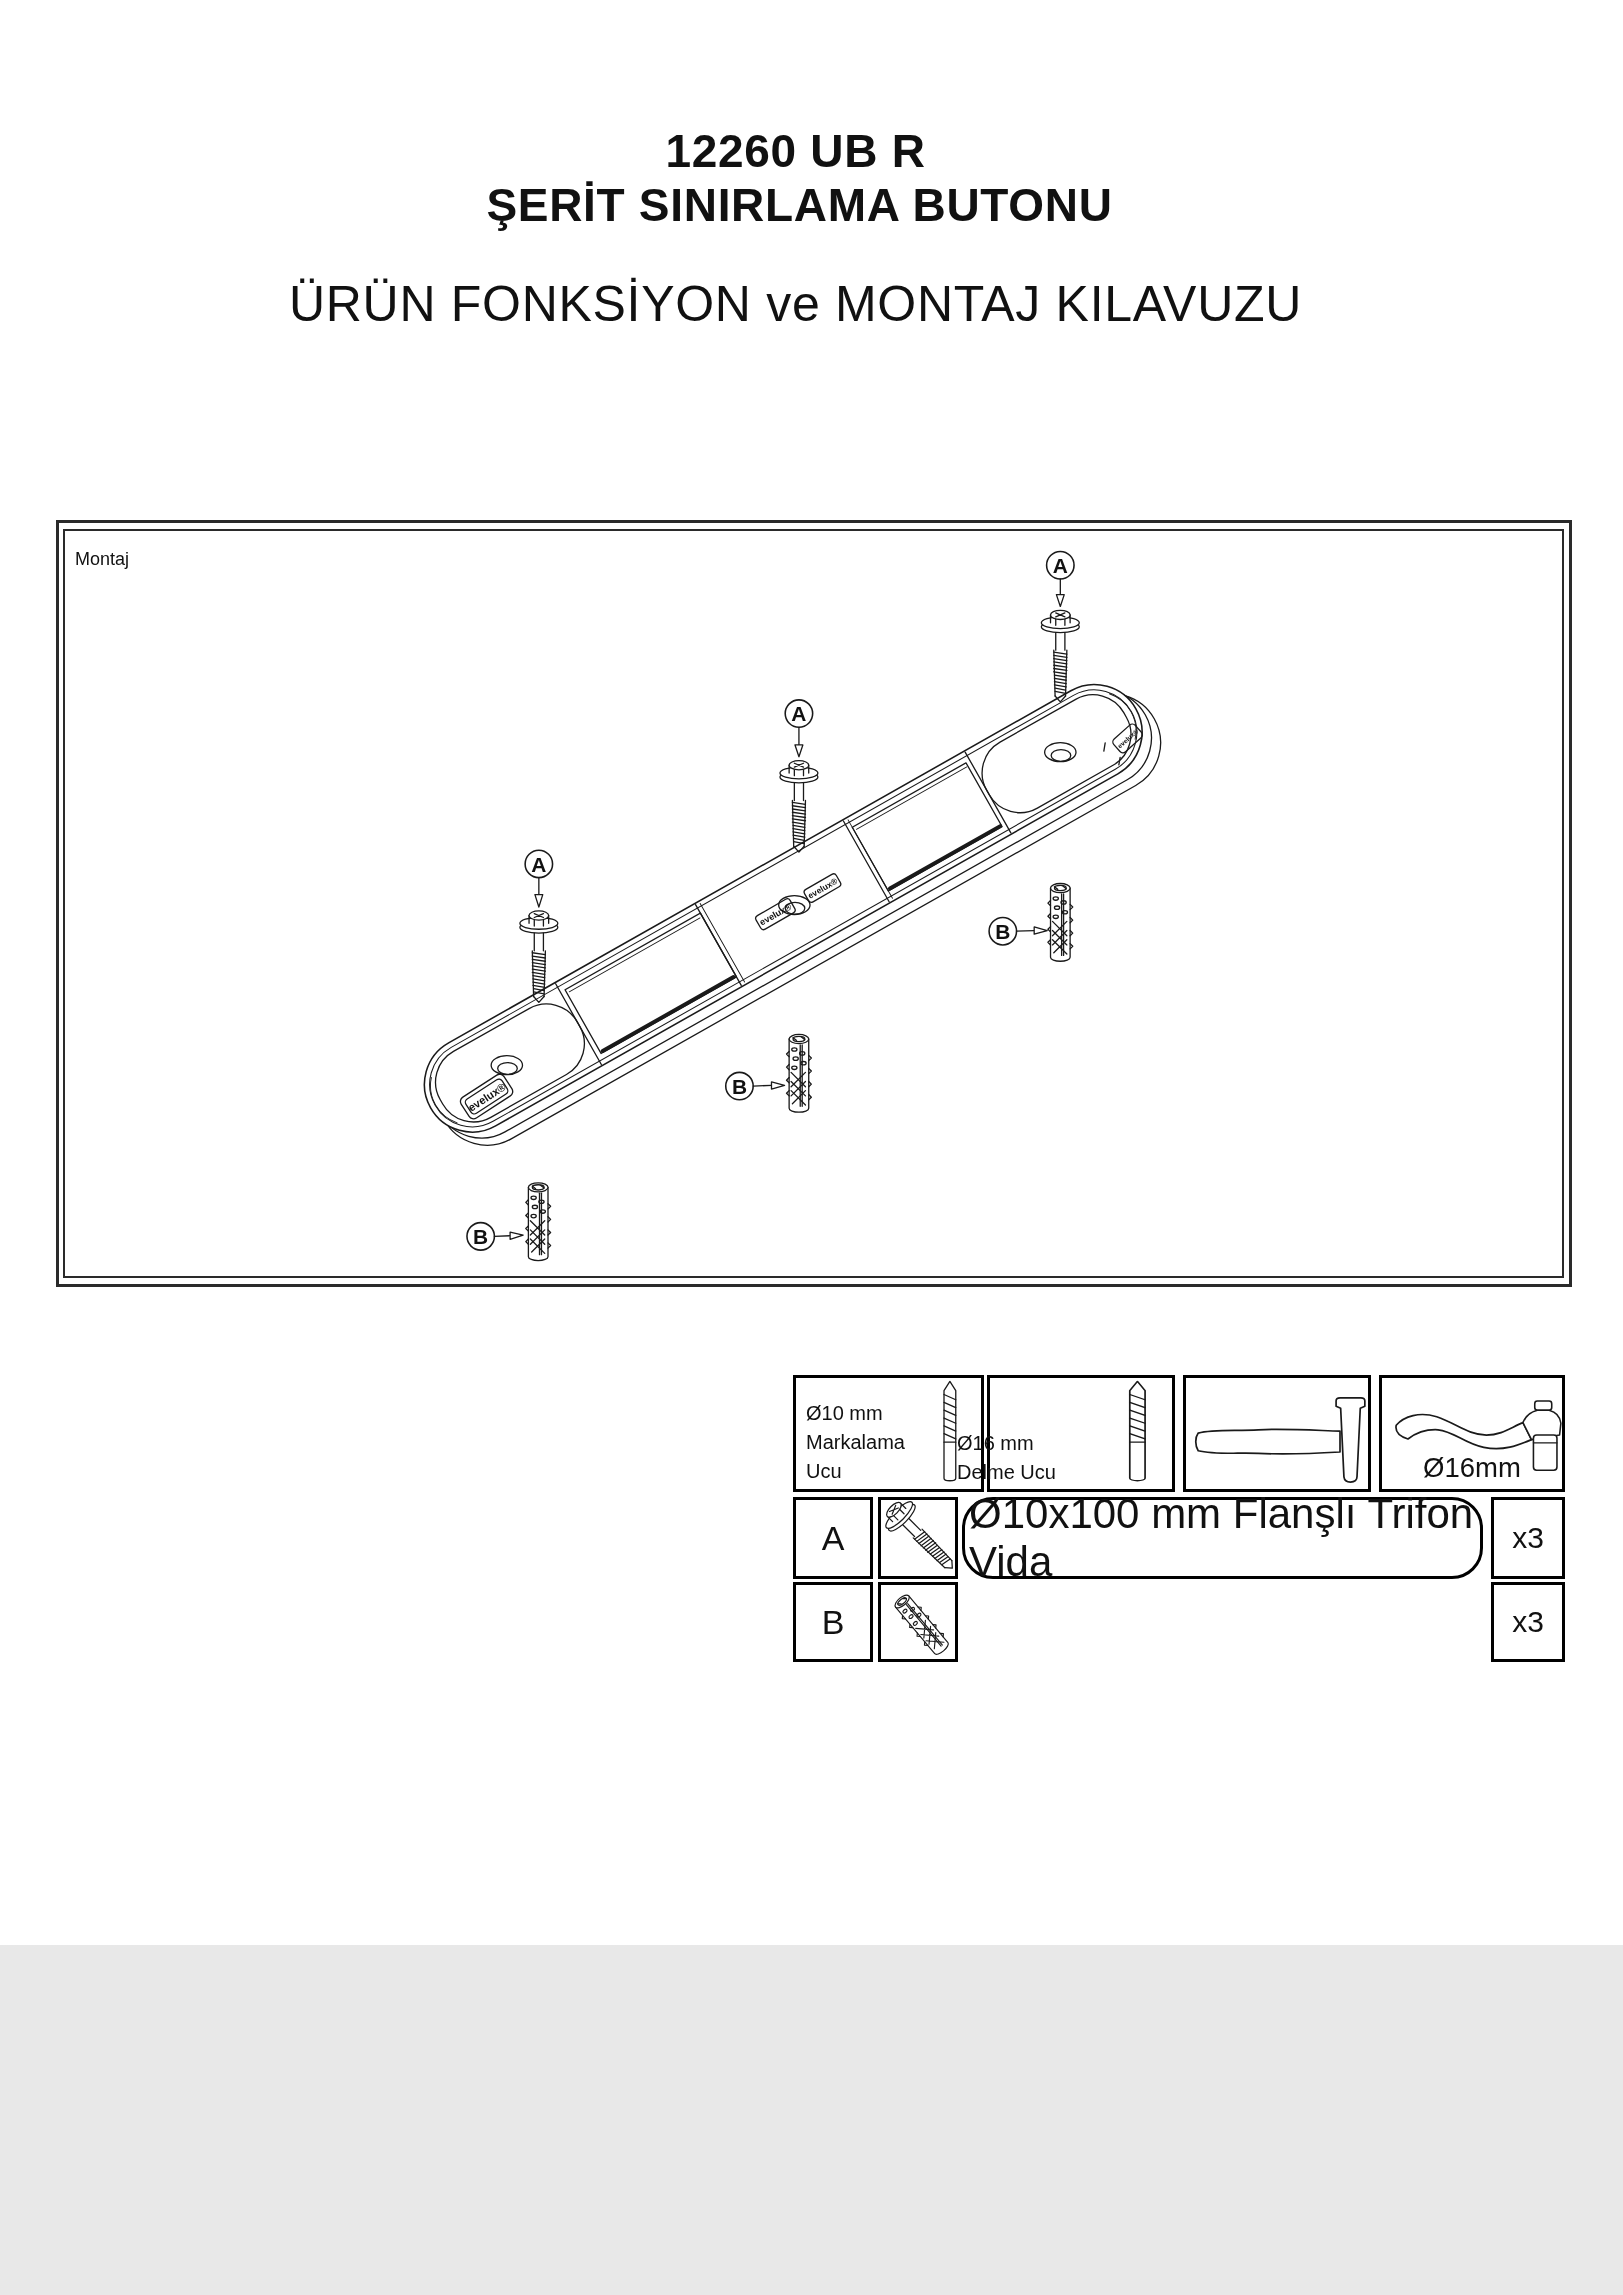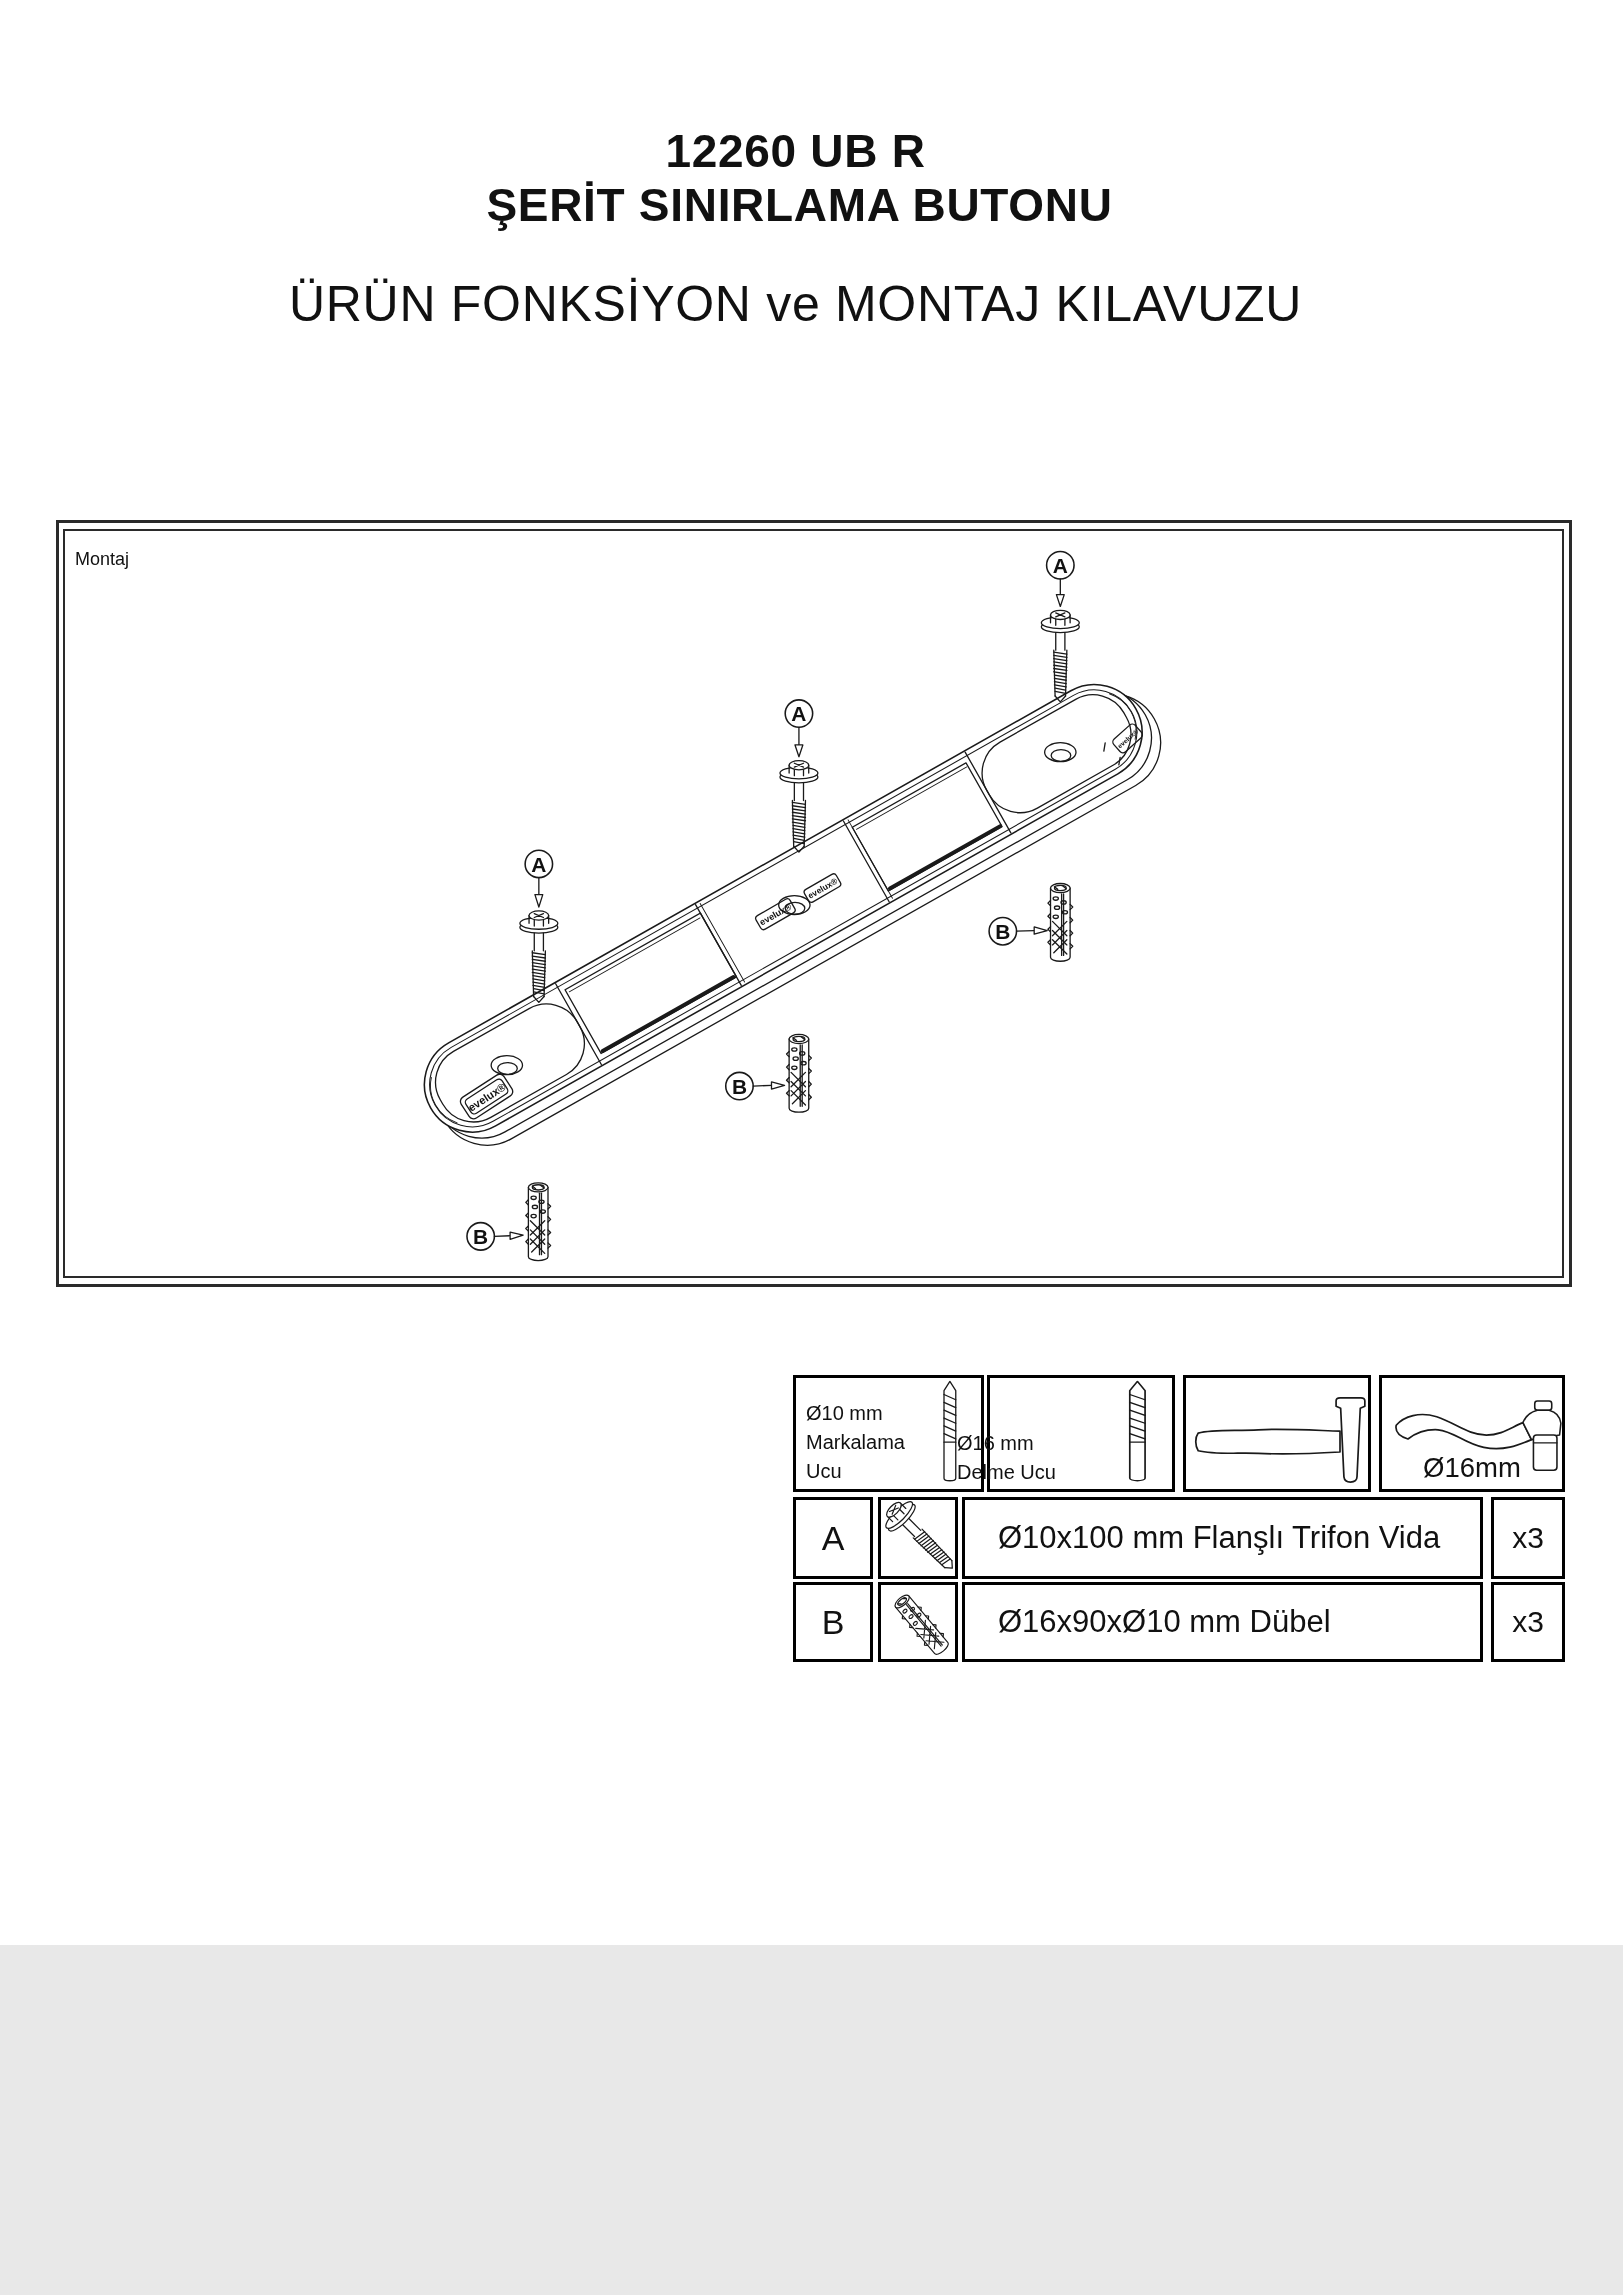--- a/index.html
+++ b/index.html
@@ -19,21 +19,21 @@
   .t3{top:275px;font-size:50px;font-weight:normal;letter-spacing:0.7px;}
   
   .montaj-outer{left:56px;top:520px;width:1516px;height:767px;border:3.3px solid #2a2a2a;background:#fff;}
   .montaj-inner{left:63px;top:529px;width:1501px;height:749px;border:2.6px solid #2a2a2a;background:#fff;}
   .montaj-label{left:75px;top:549px;font-size:18px;}
   
   .cell{border:3.3px solid #000;background:#fff;}
   .tool-text{font-size:20px;line-height:29px;}
   .c4label{font-size:27.5px;text-align:center;}
   .letter-cell{display:flex;align-items:center;justify-content:center;font-size:34px;}
-  .desc-cell{display:flex;align-items:center;padding-left:33px;font-size:31px;}
+  .desc-cell{display:flex;align-items:center;padding-left:4px;font-size:42px;border-radius:31px;}
   .qty-cell{display:flex;align-items:center;justify-content:center;font-size:30px;}
   
   svg.art{position:absolute;left:0;top:0;pointer-events:none;}
   .ink{stroke:#1a1a1a;fill:none;stroke-width:2;stroke-linecap:round;stroke-linejoin:round;}
   .callout-text{font-family:"Liberation Sans",sans-serif;font-size:32px;font-weight:bold;fill:#111;stroke:none;text-anchor:middle;}
   .micro-text{font-family:"Liberation Sans",sans-serif;font-weight:bold;fill:#111;stroke:none;text-anchor:middle;}
 </style>
 </head>
 <body>
 
@@ -65,21 +65,20 @@
   </div>
   <div class="abs c4label" style="left:1379px;top:1452px;width:186px;">Ø16mm</div>
 
   <div class="abs cell letter-cell" style="left:793px;top:1497px;width:80px;height:82px;">A</div>
   <div class="abs cell" style="left:878px;top:1497px;width:80px;height:82px;"></div>
   <div class="abs cell desc-cell" style="left:962px;top:1497px;width:521px;height:82px;">Ø10x100 mm Flanşlı Trifon Vida</div>
   <div class="abs cell qty-cell" style="left:1491px;top:1497px;width:74px;height:82px;">x3</div>
 
   <div class="abs cell letter-cell" style="left:793px;top:1582px;width:80px;height:80px;">B</div>
   <div class="abs cell" style="left:878px;top:1582px;width:80px;height:80px;"></div>
-  <div class="abs cell desc-cell" style="left:962px;top:1582px;width:521px;height:80px;">Ø16x90xØ10 mm Dübel</div>
   <div class="abs cell qty-cell" style="left:1491px;top:1582px;width:74px;height:80px;">x3</div>
 
   <svg class="art" width="1624" height="2295" viewBox="0 0 2484 3512">
     <defs>
 
       <g id="screw" class="ink">
         <ellipse cx="0" cy="26" rx="29" ry="9" fill="#ffffff"></ellipse>
         <ellipse cx="0" cy="20" rx="29" ry="9" fill="#ffffff"></ellipse>
         <path d="M-15,8 L-15,20 M15,8 L15,20 M-7,12 L-7,24 M7,12 L7,24"></path>
         <ellipse cx="0" cy="8" rx="15" ry="7" fill="#ffffff"></ellipse>

